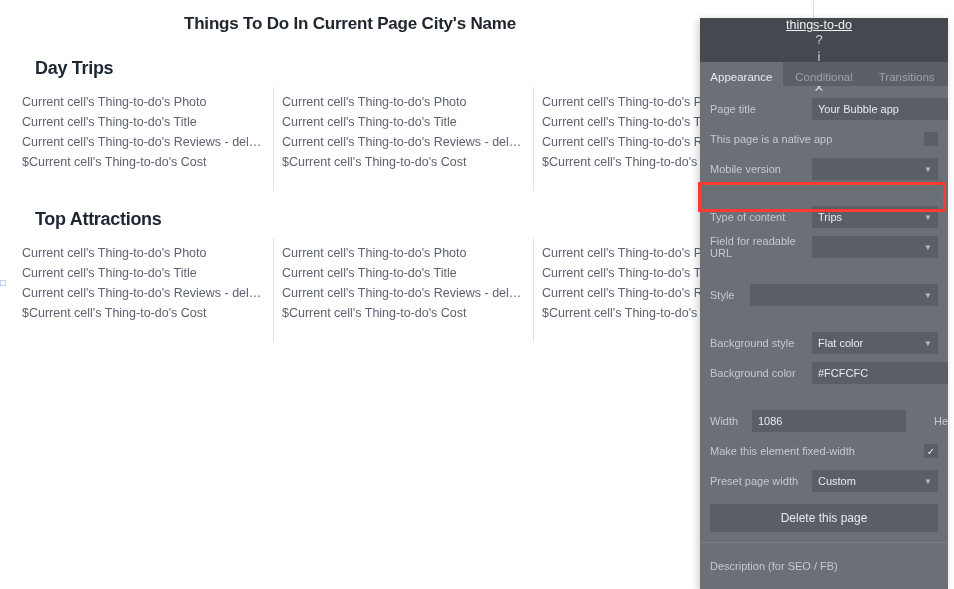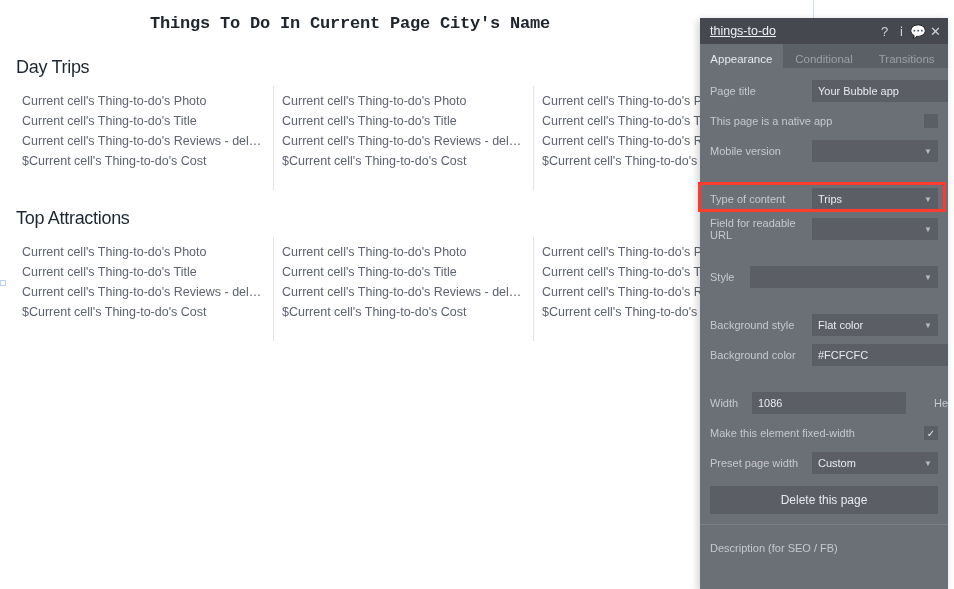--- a/index.html
+++ b/index.html
@@ -21,28 +21,27 @@
     background: #fff;
   }
 
   .page-title {
     text-align: center;
     font-size: 17px;
     font-weight: 600;
     color: #20262e;
     padding: 14px 0 6px 0;
     letter-spacing: -0.2px;
-    font-family: Liberation Mono, monospace;
   }
 
   .section-head {
     font-size: 18px;
-    font-weight: 400;
+    font-weight: 700;
     color: #1d2733;
-    padding: 18px 0 8px 16px;
+    padding: 18px 0 8px 35px;
     letter-spacing: -0.3px;
   }
 
   .cards-row {
     display: flex;
     width: 100%;
     padding-left: 14px;
   }
   .card {
     flex: 0 0 260px;
@@ -85,25 +84,26 @@
     background: #6b6f76;
     color: #d6d8dc;
     font-size: 11.5px;
     box-shadow: -2px 2px 8px rgba(0,0,0,0.2);
     display: flex;
     flex-direction: column;
   }
 
   .panel-head {
     background: #45484e;
-    height: 26px;
+    height: 44px;
     display: flex;
     align-items: center;
-    padding: 0 4px 0 10px;
+    padding: 0 20px 0 10px;
     font-size: 12.5px;
+    flex-direction: column;
   }
   .panel-head .pname { text-decoration: underline; color: #eef0f3; flex: 1; }
   .panel-head .picn { width: 17px; text-align: center; color: #cfd2d8; cursor: pointer; font-size: 13px; }
 
   .tabs {
     display: flex;
     background: #5b5f66;
     height: 24px;
   }
   .tab {

